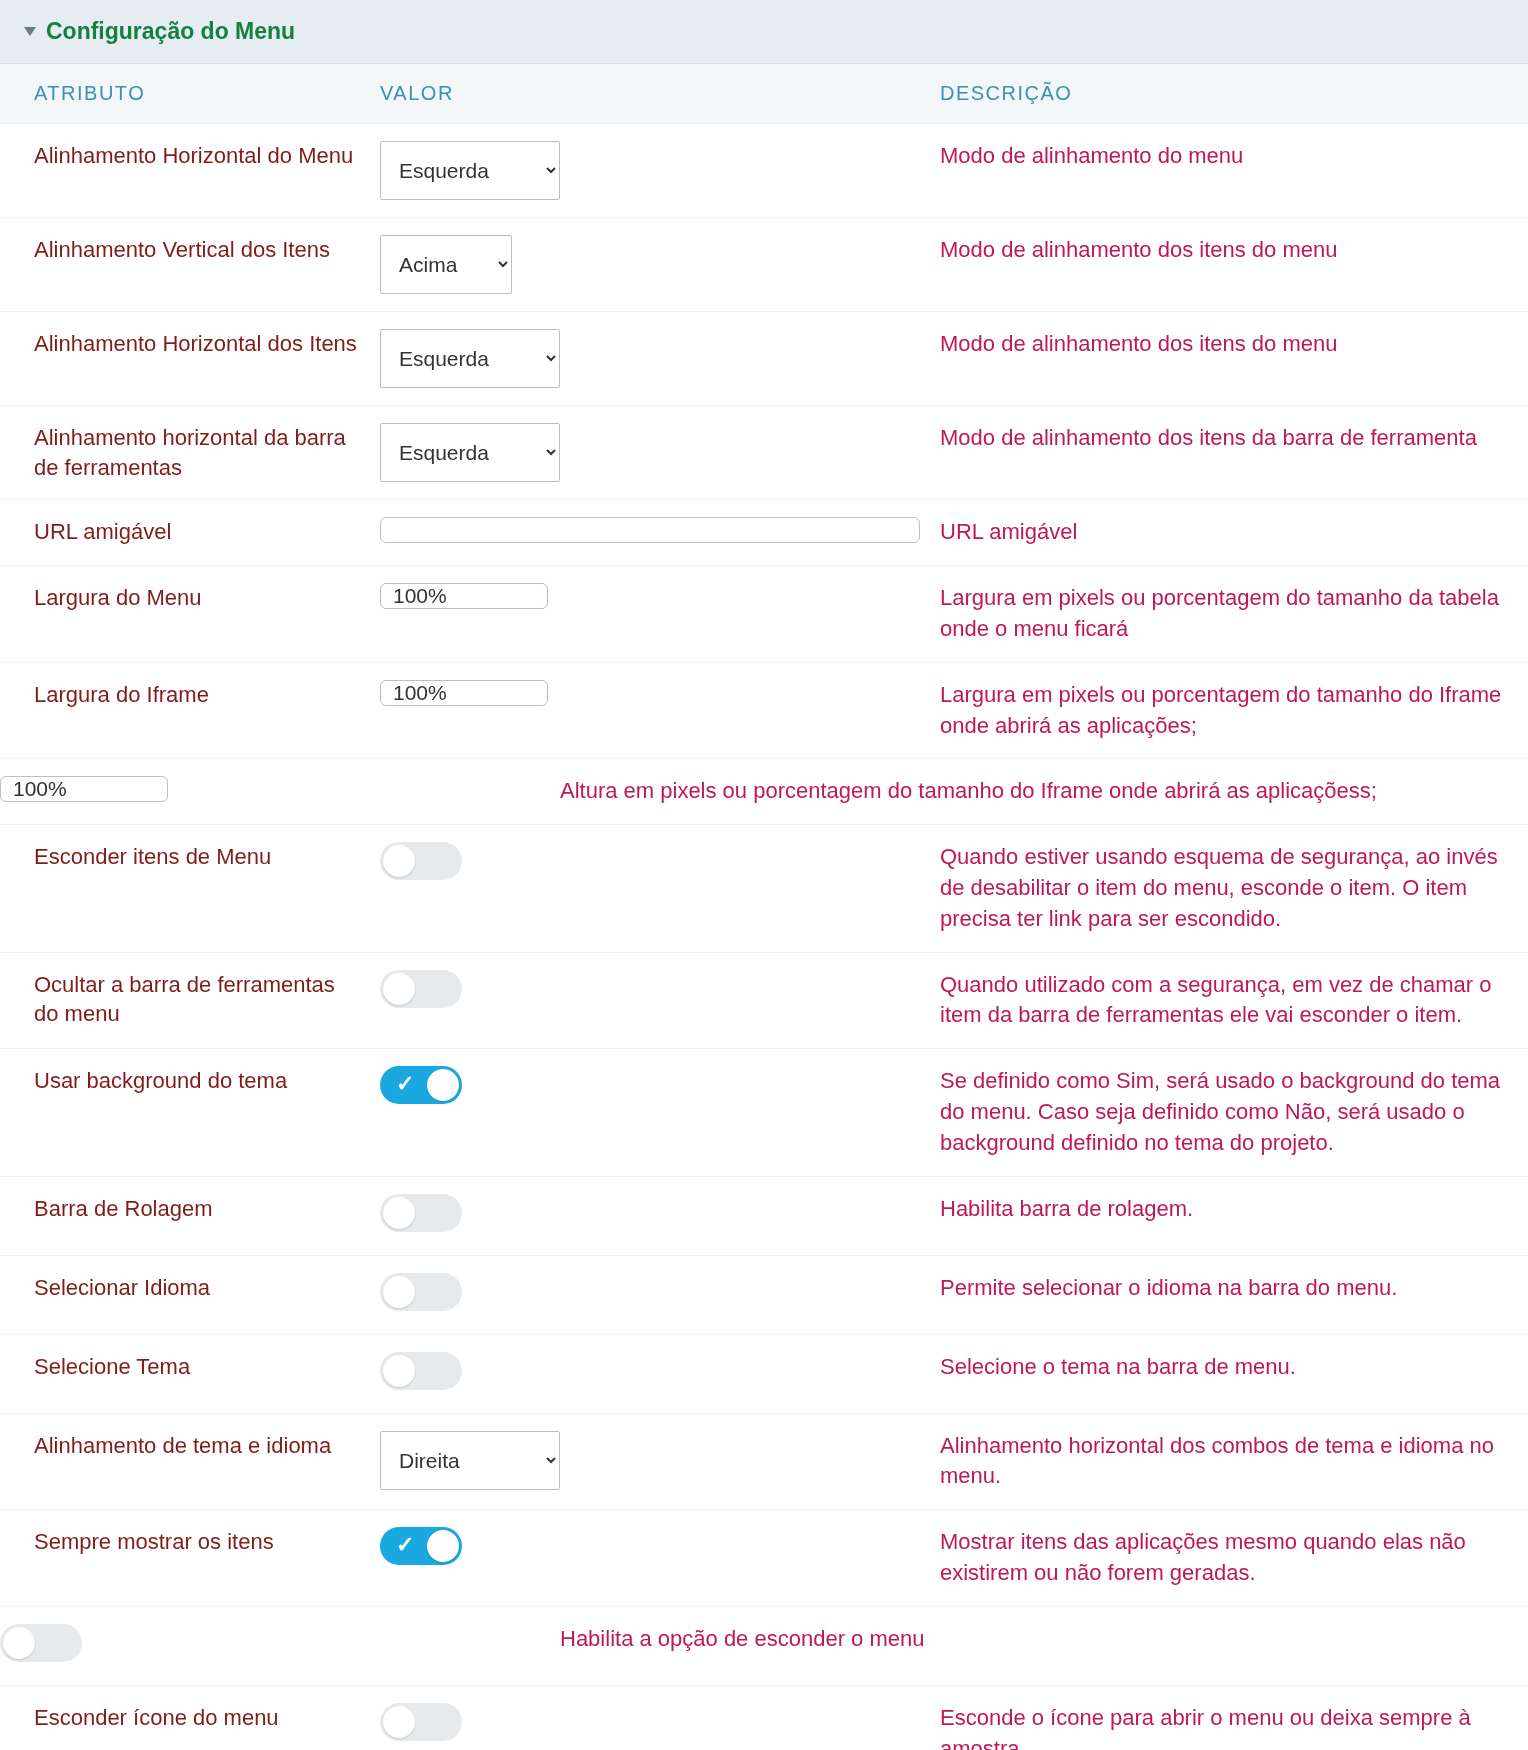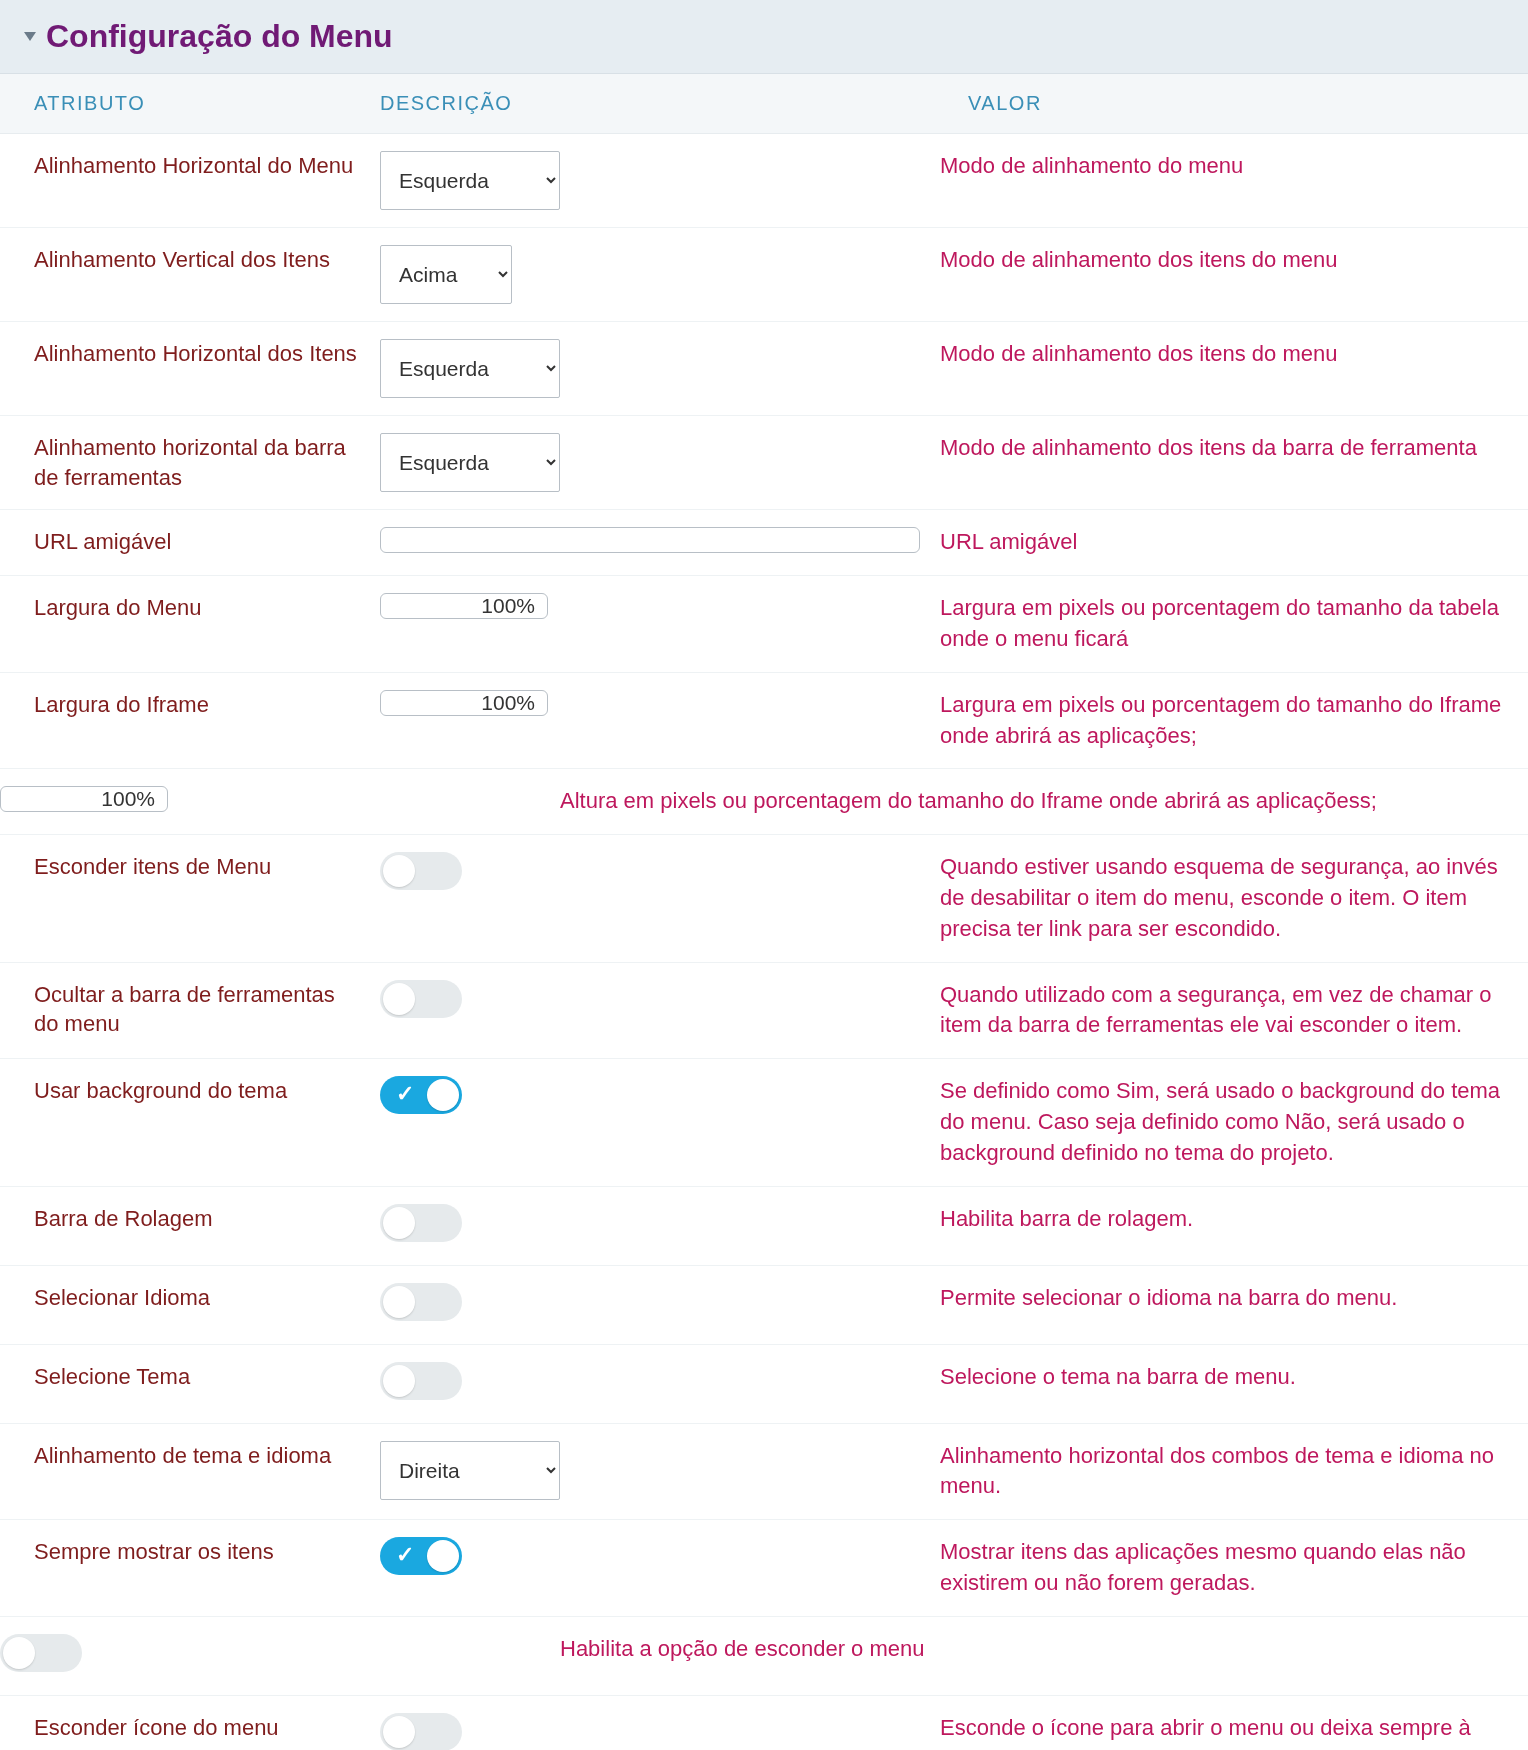--- a/index.html
+++ b/index.html
@@ -20,22 +20,22 @@
   }
   .panel-header .tri {
     width: 0; height: 0;
     border-left: 6px solid transparent;
     border-right: 6px solid transparent;
     border-top: 9px solid #6b7b8a;
     transform: rotate(0deg);
   }
   .panel-header .title {
     font-weight: 700;
-    color: #701a75;
-    font-size: 32px;
+    color: #15803d;
+    font-size: 23px;
   }
   .col-header {
     background: #f4f7f9;
     border-bottom: 1px solid #e7ecef;
     display: flex;
     padding: 18px 0;
   }
   .col-header .c {
     color: #3a8fb7;
     letter-spacing: 1.5px;
@@ -68,21 +68,20 @@
     min-width: 180px;
     color: #333;
   }
   input.txt {
     font-size: 21px;
     padding: 0 12px;
     border: 1px solid #b8bfc6;
     border-radius: 6px;
     background: #fff;
     color: #333;
-    text-align: right;
   }
   input.txt.wide { width: 540px; }
   input.txt.mid { width: 168px; }
   .toggle {
     position: relative;
     width: 82px;
     height: 38px;
     border-radius: 19px;
     background: #e6eaec;
     cursor: pointer;
@@ -118,22 +117,22 @@
 </head>
 <body>
 
 <div class="panel-header">
   <span class="tri"></span>
   <span class="title">Configuração do Menu</span>
 </div>
 
 <div class="col-header">
   <div class="c col1">ATRIBUTO</div>
+  <div class="c col2">VALOR</div>
   <div class="c col3">DESCRIÇÃO</div>
-  <div class="c col2">VALOR</div>
 </div>
 
 <div class="row">
   <div class="col1 label">Alinhamento Horizontal do Menu</div>
   <div class="col2"><select class="sel"><option value="Esquerda">Esquerda</option><option value="Direita">Direita</option><option value="Centro">Centro</option></select></div>
   <div class="col3 desc">Modo de alinhamento do menu</div>
 </div>
 
 <div class="row">
   <div class="col1 label">Alinhamento Vertical dos Itens</div>

